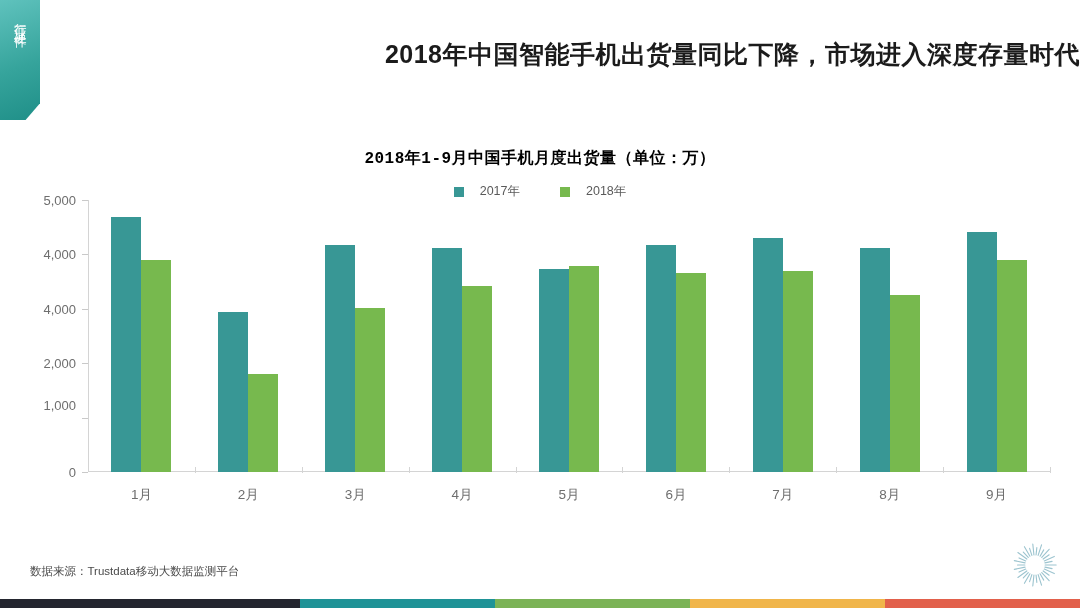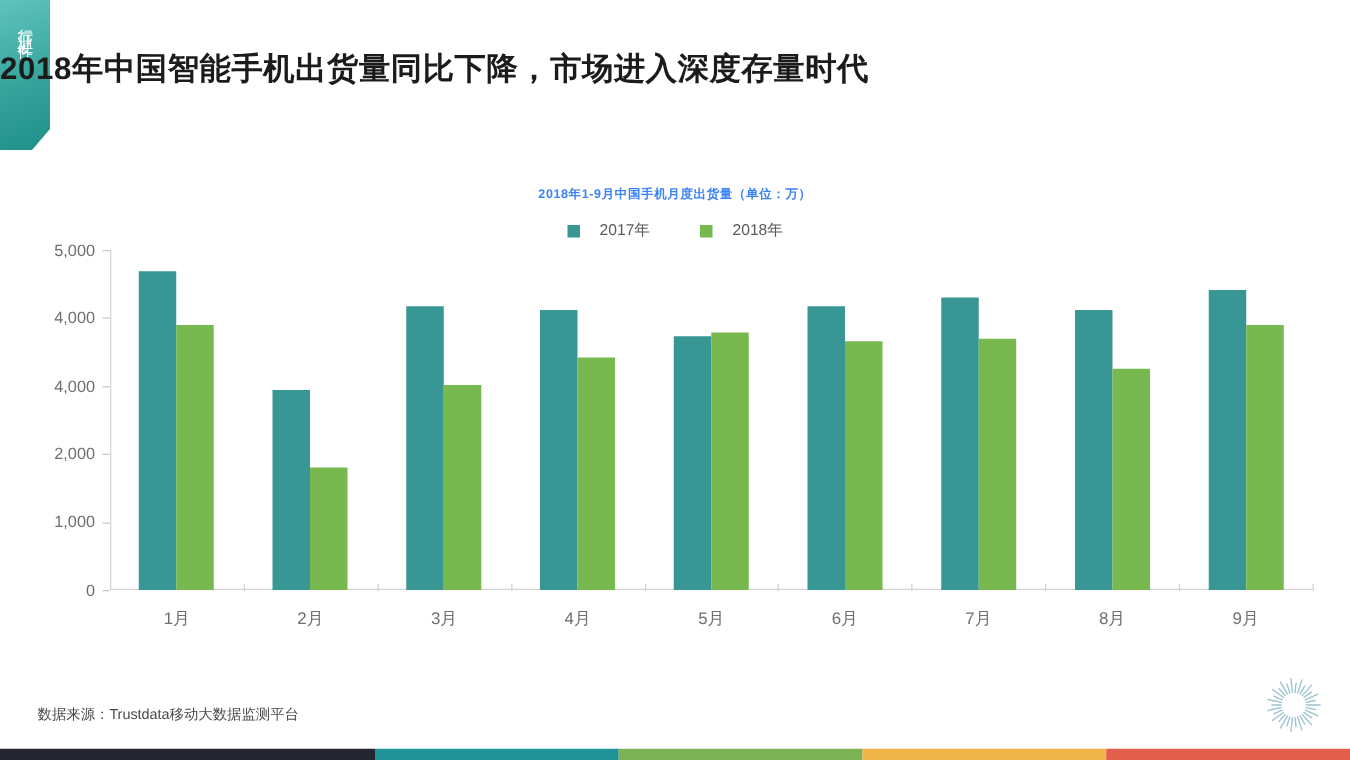--- a/index.html
+++ b/index.html
@@ -18,29 +18,29 @@
     padding-top:14px;box-sizing:border-box;
   }
   #side-ribbon .vtext{
     writing-mode:vertical-rl;text-orientation:upright;
     color:#ffffff;font-size:12.5px;letter-spacing:3px;font-weight:500;
     line-height:1;
   }
   
   #page-title{
     position:absolute;left:0;right:0;top:38px;
-    text-align:left;
+    text-align:right;
     font-size:25px;font-weight:bold;color:#1b1b1b;
     letter-spacing:.5px;
   }
   
   #chart-area{position:absolute;left:0;top:140px;width:1080px;height:380px;}
   #chart-subtitle{
-    text-align:center;font-size:10px;font-weight:bold;color:#3b82f6;
-    letter-spacing:.5px;margin-top:8px;
+    text-align:center;font-size:16px;font-weight:bold;color:#000000;
+    letter-spacing:.5px;margin-top:8px;font-family:Liberation Mono, monospace;
   }
   #legend{
     display:flex;justify-content:center;gap:40px;margin-top:14px;
     font-size:12.5px;color:#5a5a5a;
   }
   #legend .legend-item{display:flex;align-items:center;gap:16px;}
   #legend .swatch{width:10px;height:10px;display:inline-block;}
   
   #plot-wrap{position:absolute;left:0;top:46px;width:1080px;height:334px;}
   #plot{
@@ -123,21 +123,21 @@
     </div>
   </div>
 
   <div id="plot-wrap">
     <div id="plot">
       <div id="axis-y"></div>
       <div id="axis-x"></div>
       <div id="yticks-host">
           <div class="ytick" style="top: 272px;">0</div>
           <div class="tickmark" style="top: 272px;"></div>
-          <div class="ytick" style="top: 217px;">1,000</div>
+          <div class="ytick" style="top: 205px;">1,000</div>
           <div class="tickmark" style="top: 217.6px;"></div>
           <div class="ytick" style="top: 163.2px;">2,000</div>
           <div class="tickmark" style="top: 163.2px;"></div>
           <div class="ytick" style="top: 108.8px;">4,000</div>
           <div class="tickmark" style="top: 108.8px;"></div>
           <div class="ytick" style="top: 54.4px;">4,000</div>
           <div class="tickmark" style="top: 54.4px;"></div>
           <div class="ytick" style="top: 0px;">5,000</div>
           <div class="tickmark" style="top: 0px;"></div>
         </div>

